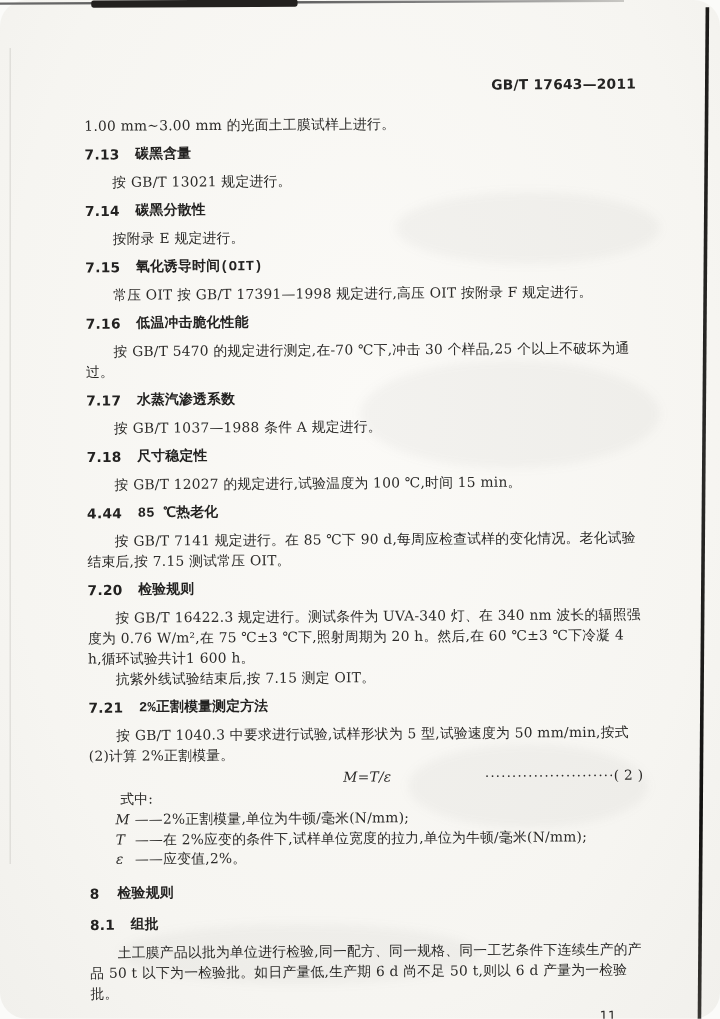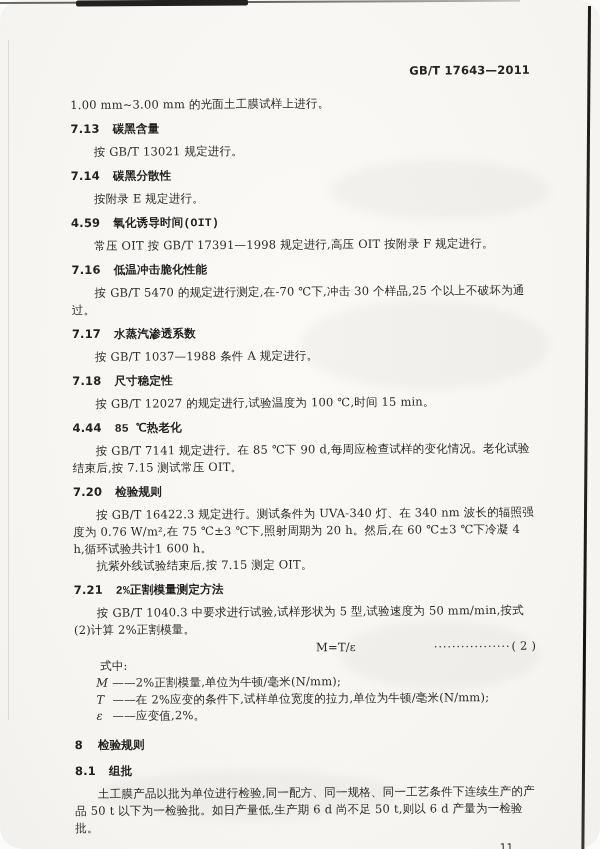--- a/index.html
+++ b/index.html
@@ -63,21 +63,21 @@
     display:flex;
   }
   .sec-h .h-num{flex:0 0 auto;text-align:right;}
   .sec-h .h-title{margin-left:13px;font-family:Liberation Mono, monospace;}
   .chap-h{margin-top:13px;}
   .chap-h .h-title{margin-left:15px;}
   .sub-h{margin-top:11px;}
   
   .formula-row{display:flex;align-items:baseline;margin:2px 0 0 0;}
   .f-spacer{flex:0 0 212px;}
-  .f-expr{flex:0 0 auto;margin-left:30px;}
+  .f-expr{font-style:italic;flex:0 0 auto;}
   .f-leaders{flex:1 1 auto;overflow:hidden;white-space:nowrap;margin-left:78px;color:#2b2a28;letter-spacing:1px;font-size:11px;}
   .f-num{flex:0 0 auto;margin-left:1px;}
   
   .where-label{margin:0 0 0 26px;}
   .def-row{display:flex;margin-left:22px;line-height:16.5px;}
   .def-sym{flex:0 0 16px;font-style:italic;}
   .def-desc{flex:1 1 auto;}
   .page-num{
     margin-top:5px;text-align:right;padding-right:24px;
     font-family:"DejaVu Sans","Liberation Sans",sans-serif;
@@ -114,21 +114,21 @@
     <div>
       <div class="sec-h">
         <span class="h-num">7.14</span>
         <span class="h-title">碳黑分散性</span>
       </div>
       <p class="para">按附录 E 规定进行。</p>
     </div>
 
     <div>
       <div class="sec-h">
-        <span class="h-num">4.59</span>
+        <span class="h-num">7.15</span>
         <span class="h-title">氧化诱导时间(OIT)</span>
       </div>
       <p class="para">常压 OIT 按 GB/T 17391—1998 规定进行,高压 OIT 按附录 F 规定进行。</p>
     </div>
 
     <div>
       <div class="sec-h">
         <span class="h-num">7.16</span>
         <span class="h-title">低温冲击脆化性能</span>
       </div>

